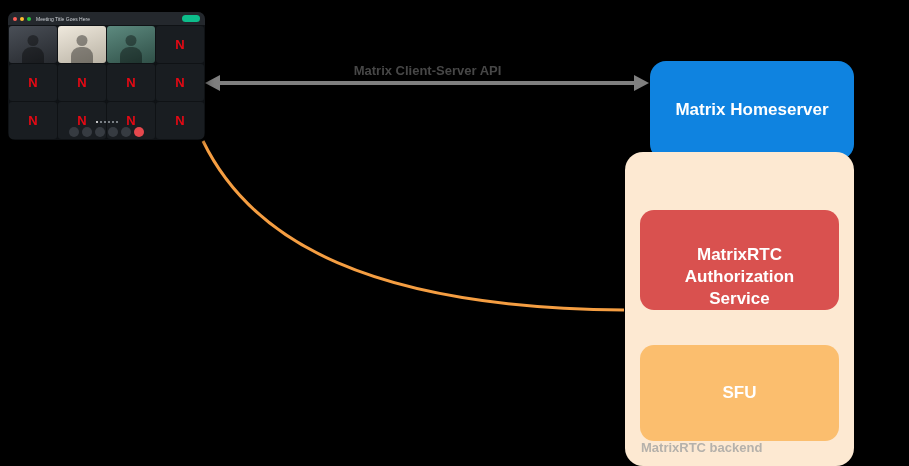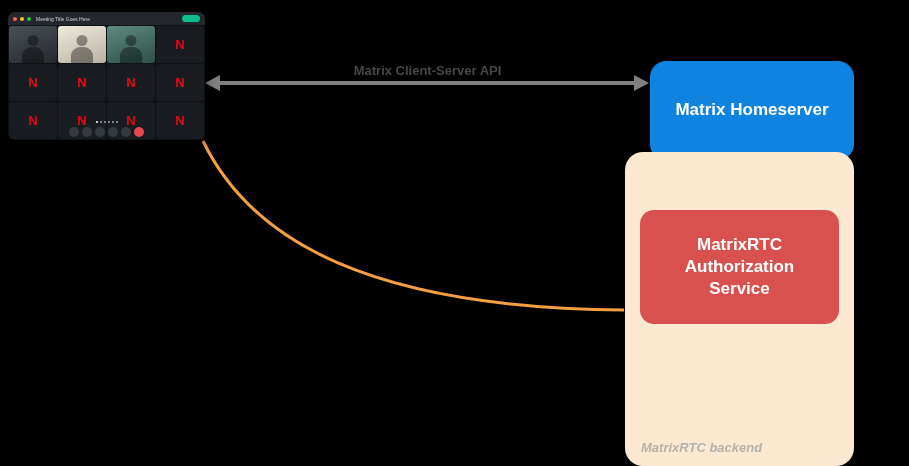--- a/index.html
+++ b/index.html
@@ -25,26 +25,25 @@
   }
   .box.blue{
     left:650px;top:33px;width:204px;height:99px;border-radius:16px;
     background:var(--homeserver-bg,#0f83e0);font-size:17px;
   }
   .backend{
     position:absolute;left:625px;top:152px;width:229px;height:314px;border-radius:18px;
     background:var(--backend-bg,#fde9d2);
   }
   .backend .box{left:15px;width:199px;border-radius:14px;font-size:17px;}
-  .backend .box.red{top:30px;height:114px;background:var(--auth-bg,#d9514f);padding:0 14px;box-sizing:border-box;}
+  .backend .box.red{top:30px;height:100px;background:var(--auth-bg,#d9514f);padding:0 14px;box-sizing:border-box;align-items:flex-end;}
   .backend .box.orange{top:165px;height:96px;background:var(--sfu-bg,#fbbe6e);}
   .backend-label{
     position:absolute;left:16px;bottom:11px;font-size:13px;font-weight:bold;
     color:var(--backend-label,#b5b1ab);
-    font-style:italic;
   }
 
   
   .window{
     position:absolute;left:8px;top:12px;width:197px;height:128px;
     background:var(--window-bg,#0f1215);border-radius:7px;overflow:hidden;
     box-shadow:0 2px 10px rgba(0,0,0,.7);
   }
   .titlebar{
     height:13px;background:var(--titlebar-bg,#24282d);
@@ -166,16 +165,19 @@
   </div>
 
   <div class="box blue">
     <span>Matrix Homeserver</span>
   </div>
 
   <div class="backend">
     <div class="box red">
       <span>MatrixRTC Authorization Service</span>
     </div>
+    <div class="box orange">
+      <span>SFU</span>
+    </div>
     <div class="backend-label">MatrixRTC backend</div>
   </div>
 
 </div>
 
 </body></html>

